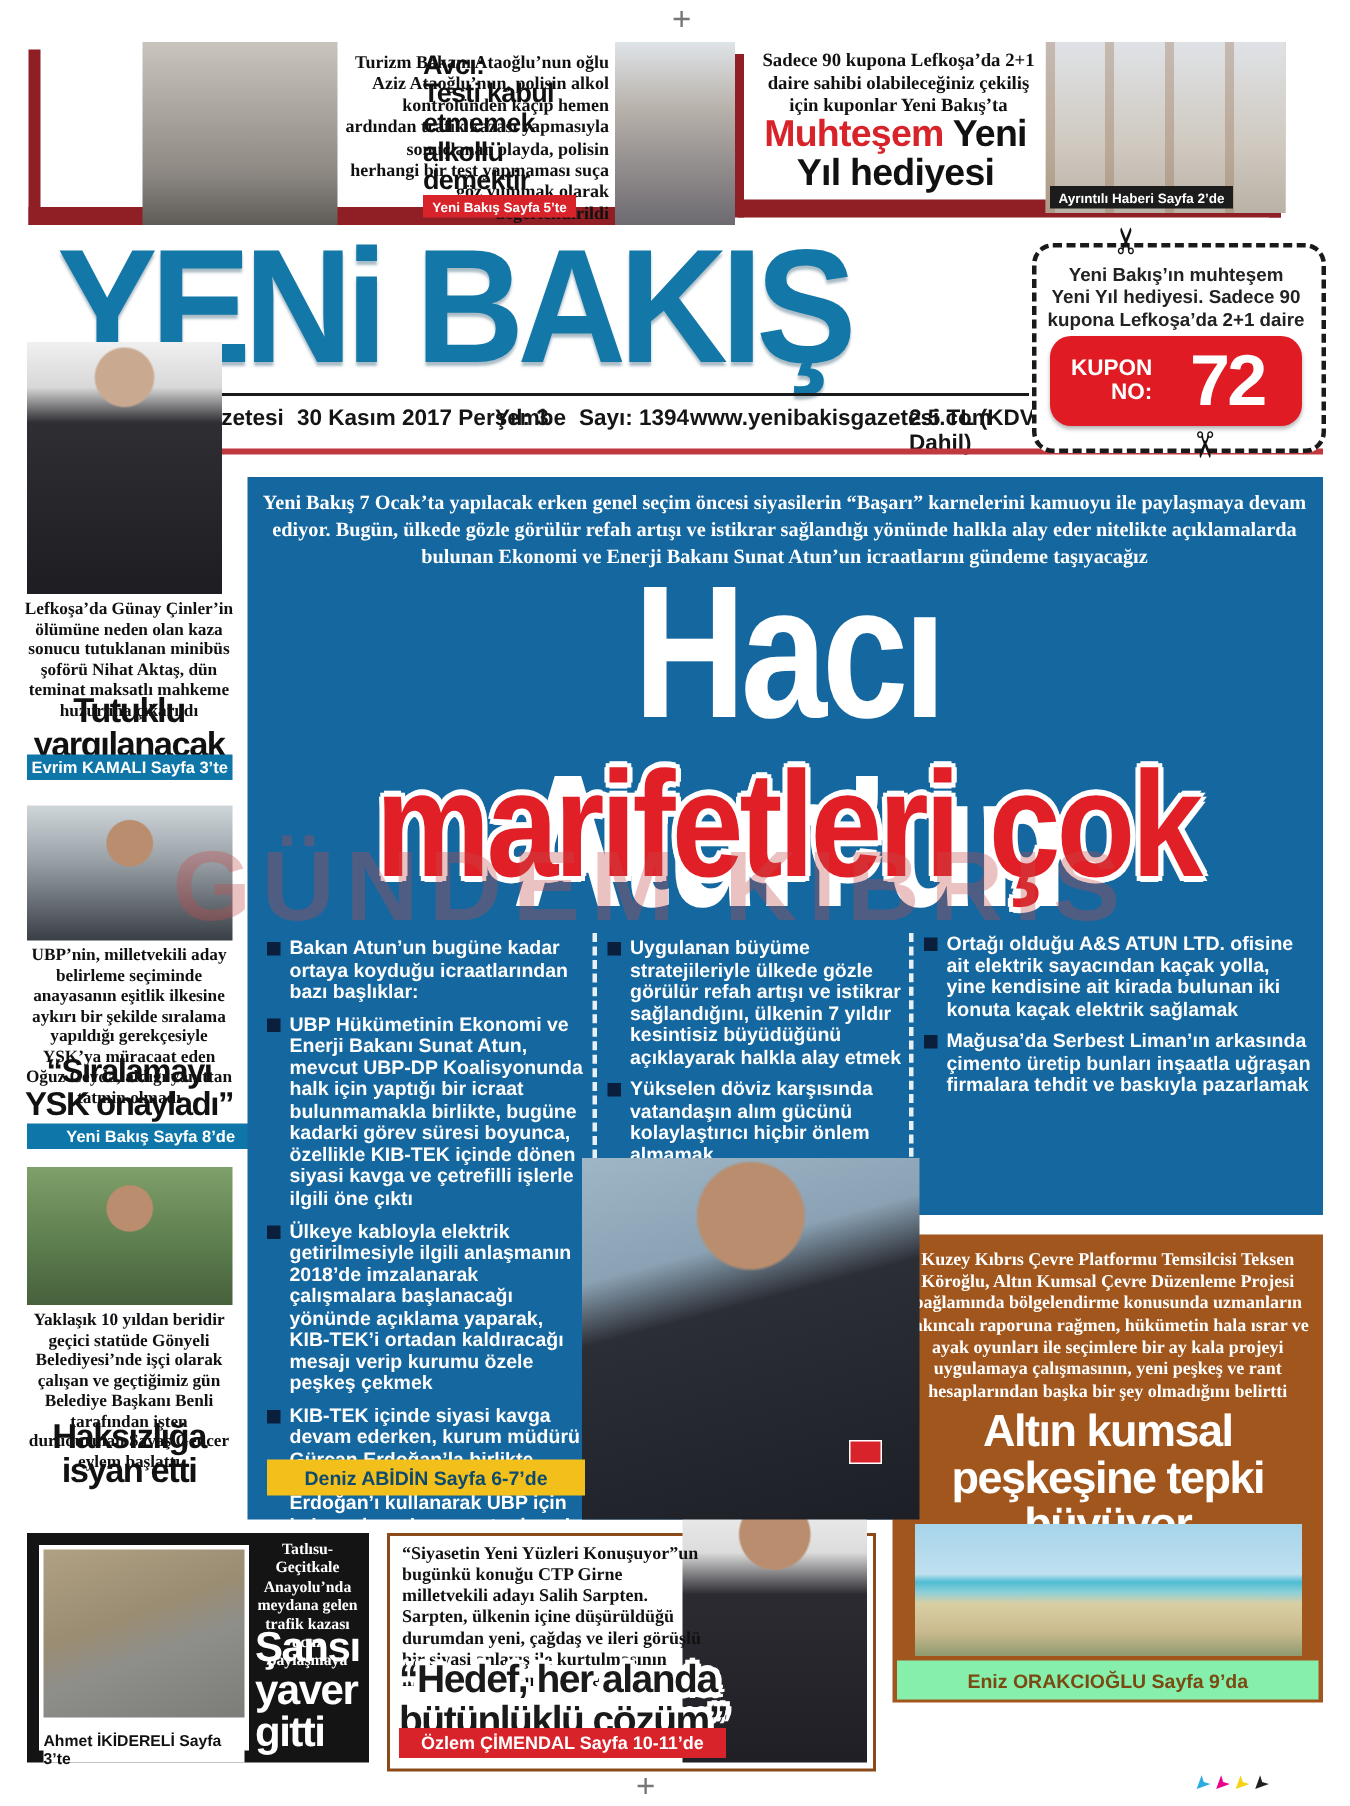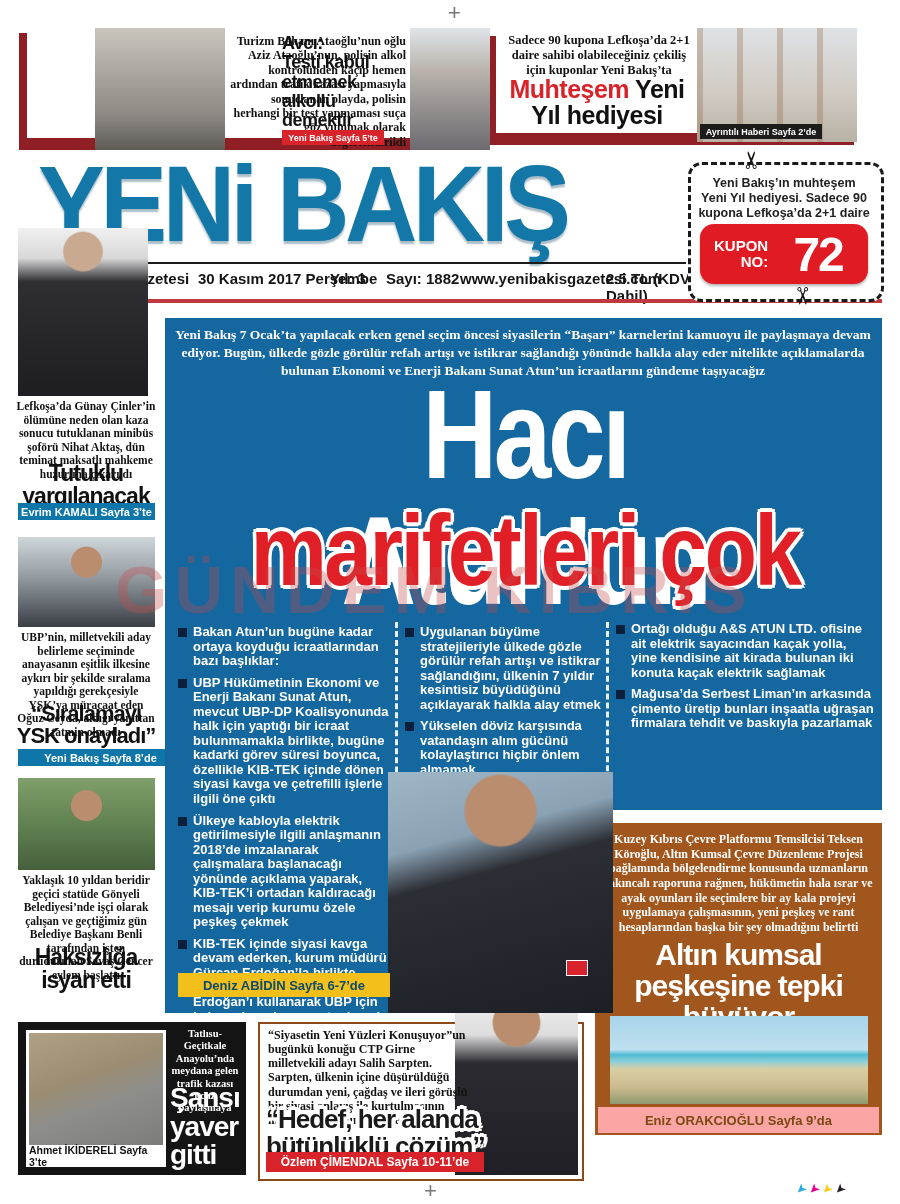--- a/index.html
+++ b/index.html
@@ -56,21 +56,21 @@
        text-shadow:0 3px 2px rgba(8,60,90,.35);">YENi BAKIŞ</div>
   <svg class="abs" style="left:585px;top:182px;" width="80" height="64" viewBox="0 0 80 64">
     <path d="M6,36 L14,24 L28,19 L44,21 L54,13 L75,3 L69,12 L59,21 L61,31 L50,43 L38,41 L29,49 L18,45 L8,43 Z" fill="#ffffff" opacity="0.95"></path>
   </svg>
 
   <div class="abs" style="left:18px;top:262px;width:668px;height:2px;background:#1a1a1a;"></div>
   <div class="abs" style="left:18px;top:270px;width:680px;height:20px;font-size:15px;font-weight:bold;color:#151515;">
     <span class="abs" style="left:112px;top:0;">gazetesi</span>
     <span class="abs" style="left:180px;top:0;">30 Kasım 2017 Perşembe</span>
     <span class="abs" style="left:312px;top:0;">Yıl: 3</span>
-    <span class="abs" style="left:368px;top:0;">Sayı: 1882</span>
+    <span class="abs" style="left:368px;top:0;">Sayı: 1394</span>
     <span class="abs" style="left:442px;top:0;">www.yenibakisgazetesi.com</span>
     <span class="abs" style="left:588px;top:0;">2.5 TL (KDV Dahil)</span>
   </div>
   <div class="abs" style="left:18px;top:299px;width:864px;height:4px;background:#c0393f;"></div>
 
   <div class="abs" style="left:688px;top:162px;width:190px;height:134px;border:3px dashed #1a1a1a;border-radius:14px;background:#fff;"></div>
   <div class="abs" style="left:742px;top:146px;font-size:24px;transform:rotate(-90deg);color:#111;">✂</div>
   <div class="abs" style="left:792px;top:282px;font-size:24px;transform:rotate(90deg);color:#111;">✂</div>
   <div class="abs" style="left:698px;top:176px;width:172px;font-size:12.5px;font-weight:bold;text-align:center;line-height:1.2;color:#222;">Yeni Bakış’ın muhteşem Yeni Yıl hediyesi. Sadece 90 kupona Lefkoşa’da 2+1 daire</div>
   <div class="abs" style="left:700px;top:224px;width:168px;height:60px;background:#e01b24;border-radius:14px;display:flex;align-items:center;box-shadow:0 2px 3px rgba(0,0,0,.3);">
@@ -162,27 +162,27 @@
        linear-gradient(165deg,#9fb6c6 0%,#8aa2b4 28%,#2c2e35 42%,#1d1f26 100%);">
     <div class="abs" style="left:178px;top:188px;width:20px;height:14px;background:#d8232a;border:1px solid #fff;"></div>
   </div>
 
   <div class="abs" style="left:595px;top:823px;width:287px;height:312px;background:#a0561d;">
     <div class="serifb" style="margin:9px 8px 0 8px;font-size:12px;line-height:1.22;color:#fff;text-align:center;">Kuzey Kıbrıs Çevre Platformu Temsilcisi Teksen Köroğlu, Altın Kumsal Çevre Düzenleme Projesi bağlamında bölgelendirme konusunda uzmanların sakıncalı raporuna rağmen, hükümetin hala ısrar ve ayak oyunları ile seçimlere bir ay kala projeyi uygulamaya çalışmasının, yeni peşkeş ve rant hesaplarından başka bir şey olmadığını belirtti</div>
     <div style="margin:6px 6px 0 6px;font-size:30px;font-weight:800;line-height:1.02;color:#fff;text-align:center;letter-spacing:-1px;">Altın kumsal peşkeşine tepki büyüyor</div>
   </div>
   <div class="abs" style="left:610px;top:1016px;width:258px;height:88px;background:
        linear-gradient(180deg,#a7d4ea 0%,#bfe0ef 38%,#4fbcd4 44%,#8fd0d8 52%,#d9cfa4 60%,#c9ba8e 82%,#8f9a6f 100%);"></div>
-  <div class="abs tag" style="left:598px;top:1107px;width:281px;height:26px;background:#fca5a5;color:#7a4a12;font-size:13px;">Eniz ORAKCIOĞLU Sayfa 9’da</div>
+  <div class="abs tag" style="left:598px;top:1107px;width:281px;height:26px;background:#86efac;color:#7a4a12;font-size:13px;">Eniz ORAKCIOĞLU Sayfa 9’da</div>
 
   <div class="abs" style="left:18px;top:1022px;width:228px;height:153px;background:#141414;">
     <div class="abs" style="left:8px;top:8px;width:140px;height:137px;background:#fff;">
       <div class="abs" style="left:3px;top:3px;width:134px;height:112px;background:
            linear-gradient(160deg,#b0a184 0%,#9b8d72 40%,#8e8e8a 60%,#7c7c78 100%);"></div>
-      <div class="abs" style="left:3px;top:117px;width:134px;height:17px;background:#fff;color:#111;font-weight:bold;font-size:10.5px;display:flex;align-items:center;justify-content:center;">Ahmet İKİDERELİ Sayfa 3’te</div>
+      <div class="abs" style="left:3px;top:128px;width:134px;height:17px;background:#fff;color:#111;font-weight:bold;font-size:10.5px;display:flex;align-items:center;justify-content:center;">Ahmet İKİDERELİ Sayfa 3’te</div>
     </div>
     <div class="serifb" style="position:absolute;left:150px;top:6px;width:74px;font-size:10.5px;line-height:1.18;color:#fff;text-align:center;">Tatlısu-Geçitkale Anayolu’nda meydana gelen trafik kazası ucuz paylaşmaya</div>
     <div style="position:absolute;left:152px;top:62px;width:74px;font-size:28px;font-weight:800;line-height:1.02;color:#fff;letter-spacing:-1px;">Şansı yaver gitti</div>
   </div>
 
   <div class="abs" style="left:258px;top:1022px;width:322px;height:155px;background:#fff;border:2px solid #8a4a1a;"></div>
   <div class="abs" style="left:455px;top:1000px;width:123px;height:175px;z-index:3;background:
        radial-gradient(circle at 50% 13%,#b98d6e 0 14%,rgba(0,0,0,0) 15%),
        linear-gradient(180deg,#efefef 0%,#dcdcdc 20%,#2b2b31 36%,#1f1f25 100%);"></div>
   <div class="abs serifb" style="left:268px;top:1028px;width:205px;font-size:12px;line-height:1.18;color:#111;z-index:4;">“Siyasetin Yeni Yüzleri Konuşuyor”un bugünkü konuğu CTP Girne milletvekili adayı Salih Sarpten. Sarpten, ülkenin içine düşürüldüğü durumdan yeni, çağdaş ve ileri görüşlü bir siyasi anlayış ile kurtulmasının mümkün olduğunu kaydetti</div>

